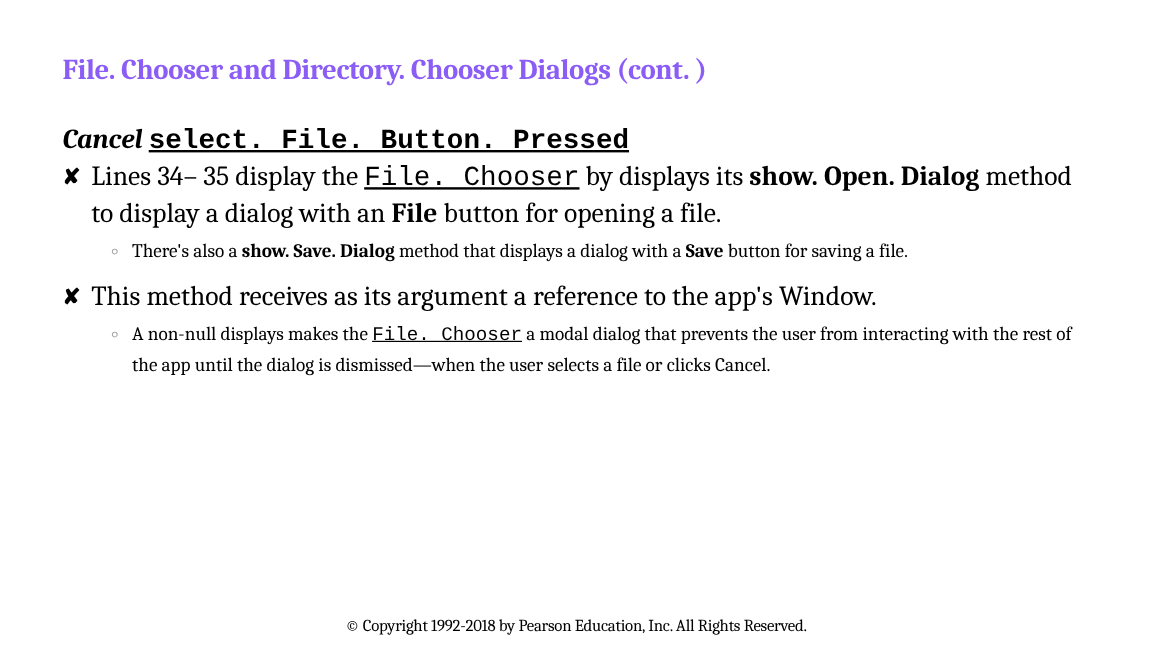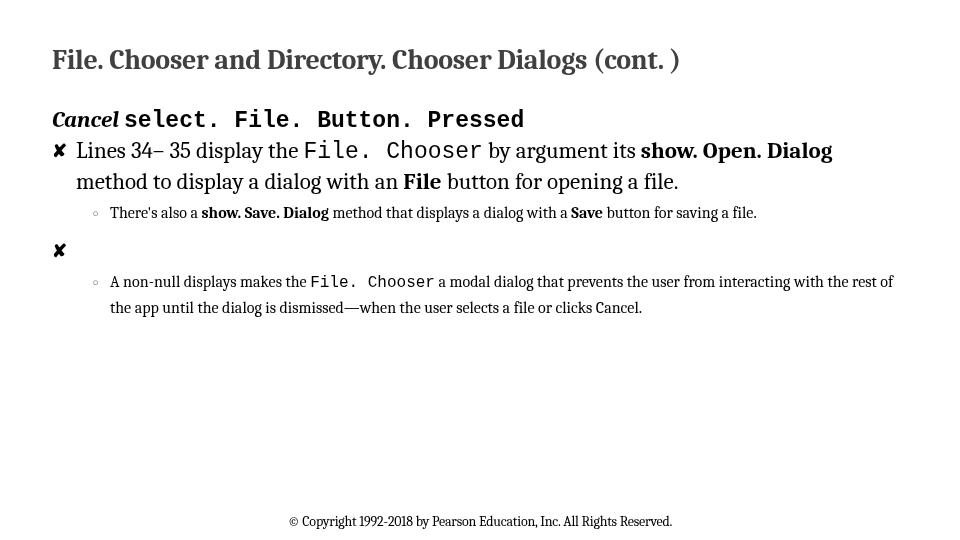--- a/index.html
+++ b/index.html
@@ -9,23 +9,23 @@
     background: #fff;
     font-family: Cambria, Georgia, 'Times New Roman', serif;
     color: #000;
     position: relative;
     overflow: hidden;
   }
   .slide {
     padding: 44px 52px 0 52px;
   }
   .title {
-    font-size: 28px;
+    font-size: 24px;
     font-weight: 700;
-    color: #404040;
+    color: #8b5cf6;
     margin-bottom: 30px;
     letter-spacing: -0.3px;
   }
   .subhead {
     font-size: 23px;
     font-style: italic;
     font-weight: 700;
     margin-bottom: 2px;
   }
   .subhead .code {
@@ -59,21 +59,21 @@
     font-size: 20px;
     color: #999;
     width: 18px;
     flex: 0 0 18px;
     line-height: 25px;
   }
   .bullet-l2 .text {
     font-size: 16px;
     line-height: 25px;
   }
-  .code { font-family: Consolas, 'Courier New', monospace; }
+  .code { font-family: Consolas, 'Courier New', monospace; text-decoration: underline; }
   .bold { font-weight: 700; }
   .footer {
     position: absolute;
     bottom: 10px;
     left: 0;
     width: 100%;
     text-align: center;
     font-size: 14px;
     font-family: Cambria, Georgia, serif;
     letter-spacing: -0.2px;
@@ -85,33 +85,34 @@
 <div class="slide">
   <h1 class="title">File. Chooser and Directory. Chooser Dialogs (cont. )</h1>
 
   <div class="subhead">
     <span>Cancel </span><span class="code bold">select. File. Button. Pressed</span>
   </div>
 
   <div class="bullet-l1">
     <span class="marker">✘</span>
     <span class="text">
-      <span>Lines 34– 35 display the </span><span class="code">File. Chooser</span><span> by argument its </span><span class="bold">show. Open. Dialog</span><span> method to display a dialog with an </span><span class="bold">File</span><span> button for opening a file.</span>
+      <span>Lines 34– 35 display the </span><span class="code">File. Chooser</span><span> by displays its </span><span class="bold">show. Open. Dialog</span><span> method to display a dialog with an </span><span class="bold">File</span><span> button for opening a file.</span>
     </span>
   </div>
 
   <div class="bullet-l2">
     <span class="marker">◦</span>
     <span class="text">
       <span>There's also a </span><span class="bold">show. Save. Dialog</span><span> method that displays a dialog with a </span><span class="bold">Save</span><span> button for saving a file.</span>
     </span>
   </div>
 
   <div class="bullet-l1">
     <span class="marker">✘</span>
+    <span class="text">This method receives as its argument a reference to the app's Window.</span>
   </div>
 
   <div class="bullet-l2">
     <span class="marker">◦</span>
     <span class="text">
       <span>A non-null displays makes the </span><span class="code">File. Chooser</span><span> a modal dialog that prevents the user from interacting with the rest of the app until the dialog is dismissed—when the user selects a file or clicks Cancel.</span>
     </span>
   </div>
 </div>
 

